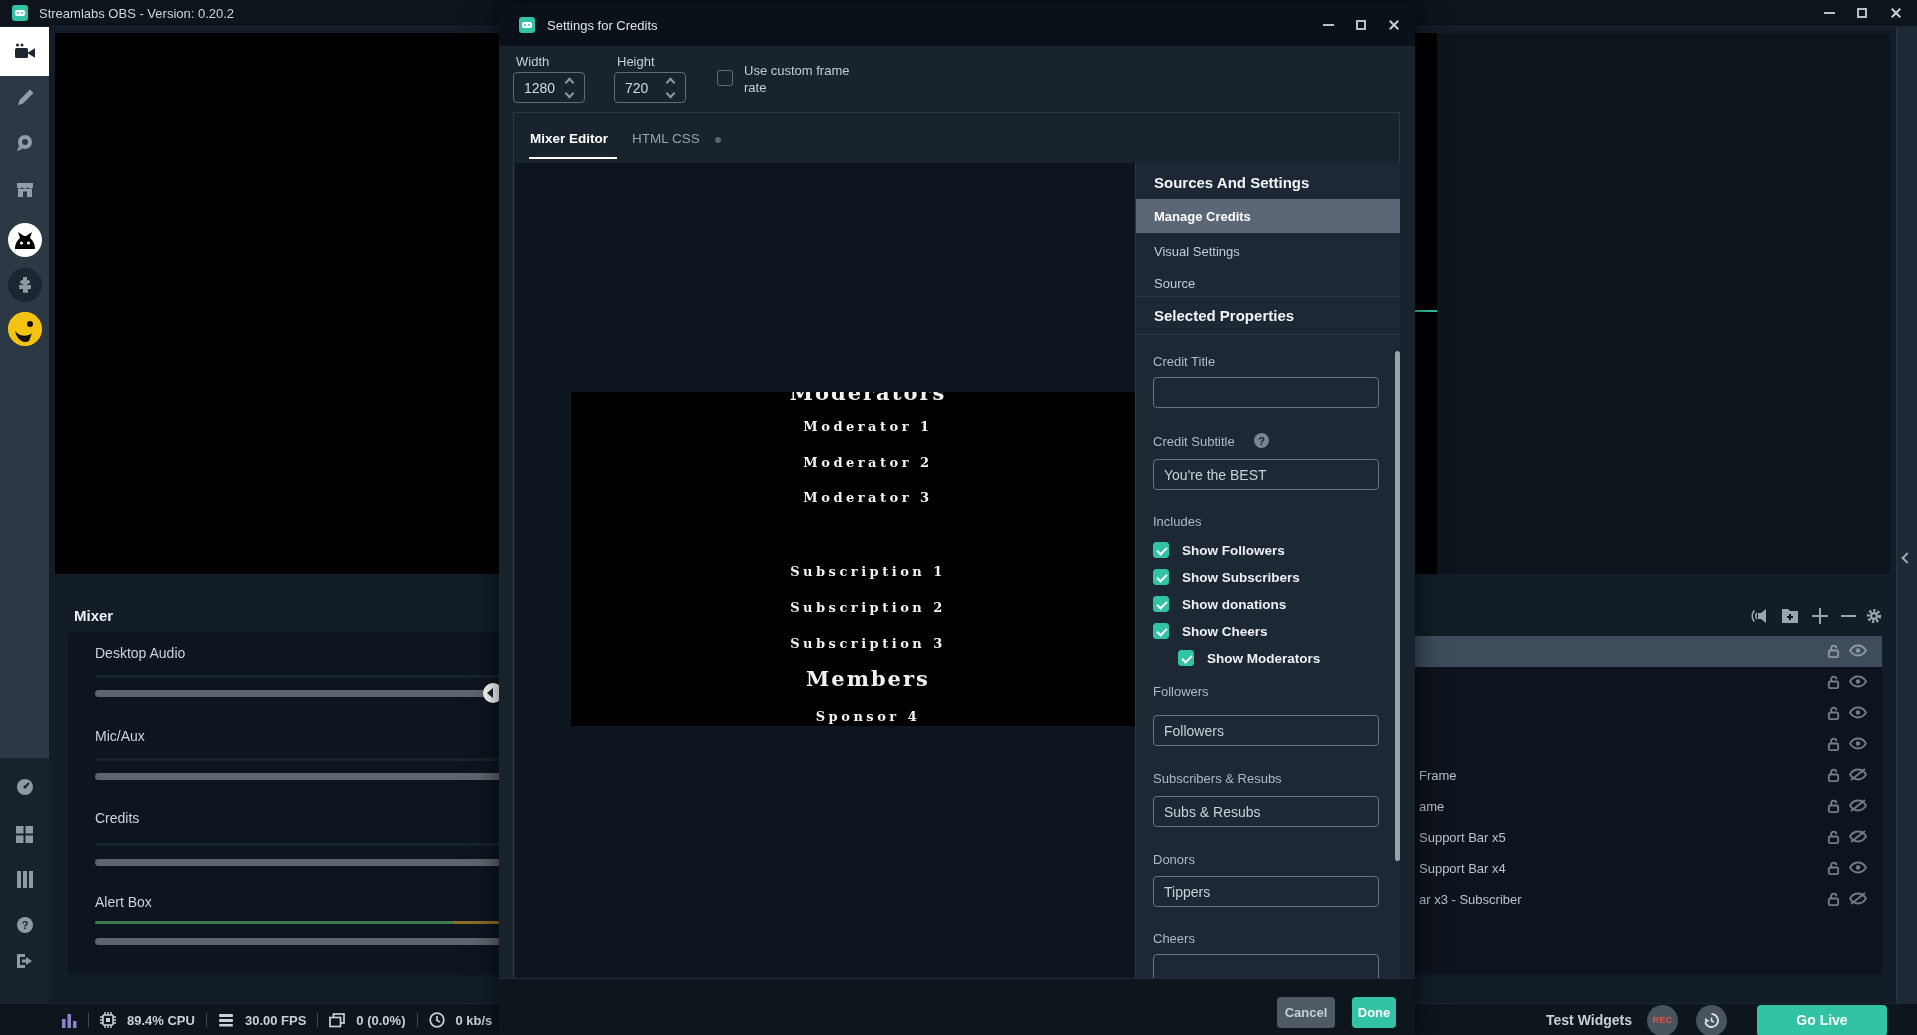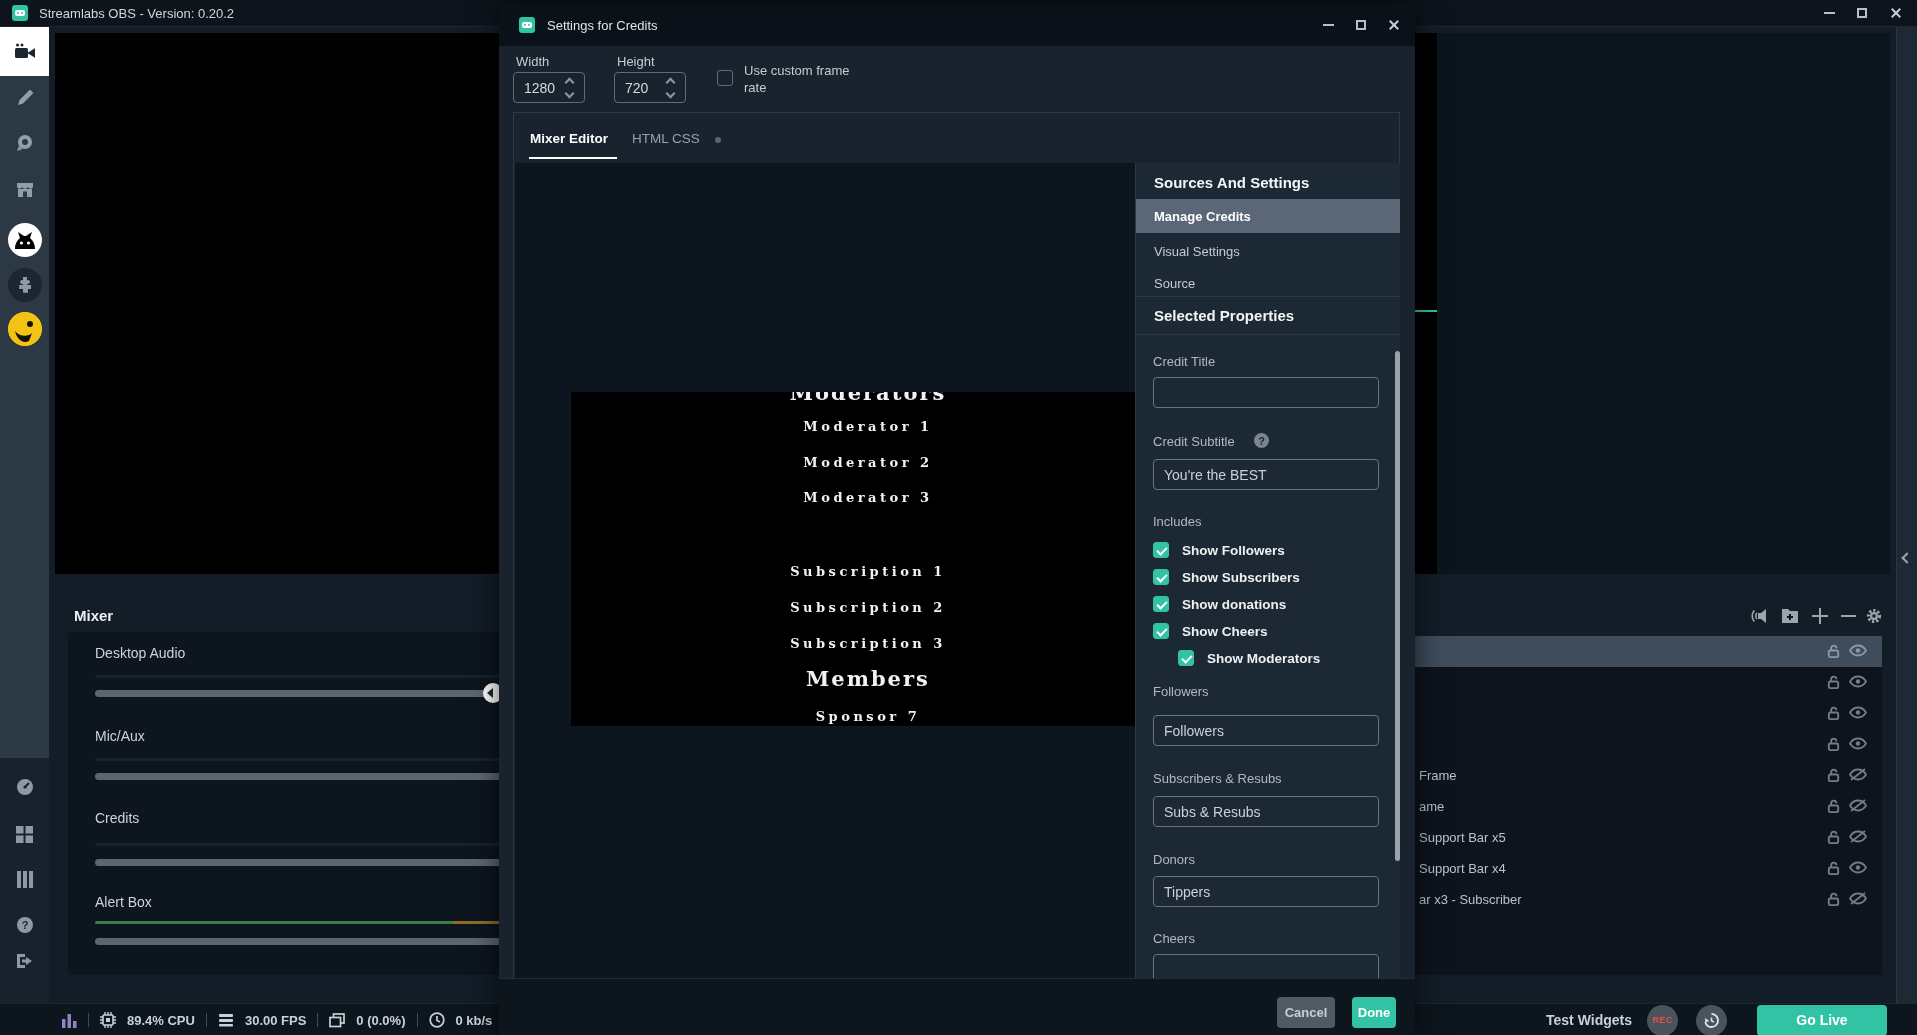--- a/index.html
+++ b/index.html
@@ -623,21 +623,21 @@
       <div id="preview">
         <div id="credits-box">
           <div class="credit-line credit-title" style="top:-12px;">Moderators</div>
           <div class="credit-line credit-item" style="top:27px;">Moderator 1</div>
           <div class="credit-line credit-item" style="top:63px;">Moderator 2</div>
           <div class="credit-line credit-item" style="top:98px;">Moderator 3</div>
           <div class="credit-line credit-item" style="top:172px;">Subscription 1</div>
           <div class="credit-line credit-item" style="top:208px;">Subscription 2</div>
           <div class="credit-line credit-item" style="top:244px;">Subscription 3</div>
           <div class="credit-line credit-title" style="top:274px;">Members</div>
-          <div class="credit-line credit-item" style="top:317px;">Sponsor 7</div>
+          <div class="credit-line credit-item" style="top:317px;">Sponsor 4</div>
         </div>
       </div>
 
       <div id="props">
         <div class="p-heading" style="top:11px;">Sources And Settings</div>
 
         <div class="p-nav selected" style="top:36px;">Manage Credits</div>
         <div class="p-nav" style="top:71px;">Visual Settings</div>
         <div class="p-nav" style="top:103px;">Source</div>
         <div class="p-divider" style="top:133px;"></div>

